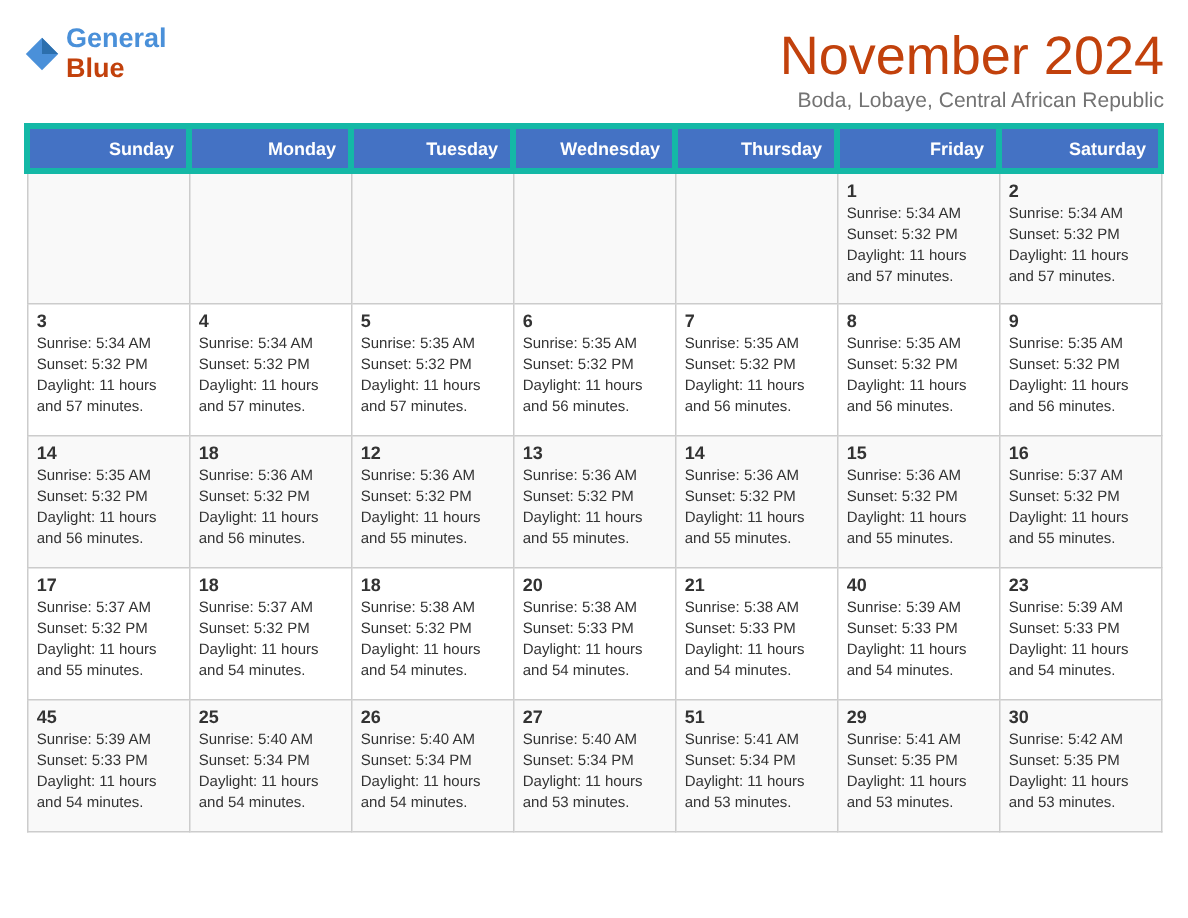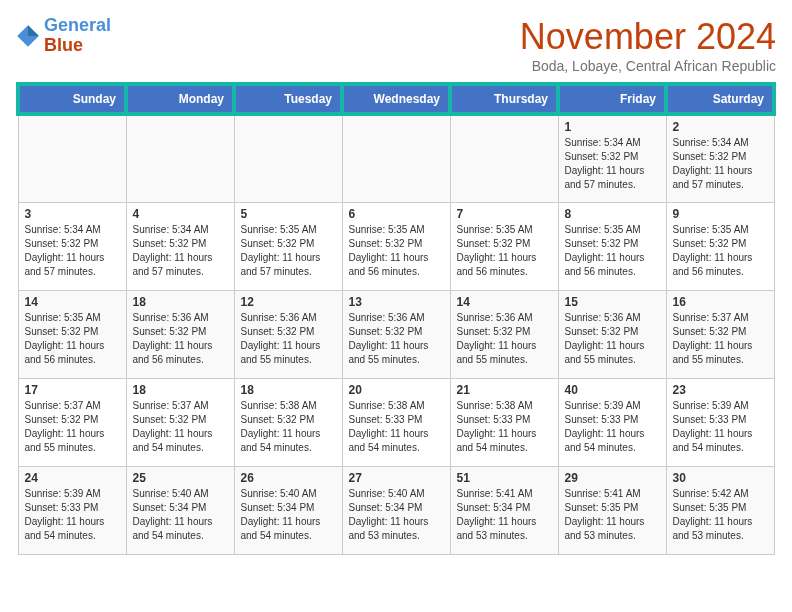--- a/index.html
+++ b/index.html
@@ -223,21 +223,21 @@
           <span class="day-number">40</span>
           <div class="day-info">Sunrise: 5:39 AM<br>Sunset: 5:33 PM<br>Daylight: 11 hours<br>and 54 minutes.</div>
         </td>
         <td>
           <span class="day-number">23</span>
           <div class="day-info">Sunrise: 5:39 AM<br>Sunset: 5:33 PM<br>Daylight: 11 hours<br>and 54 minutes.</div>
         </td>
       </tr>
       <tr>
         <td>
-          <span class="day-number">24</span>
+          <span class="day-number">45</span>
           <div class="day-info">Sunrise: 5:39 AM<br>Sunset: 5:33 PM<br>Daylight: 11 hours<br>and 54 minutes.</div>
         </td>
         <td>
           <span class="day-number">25</span>
           <div class="day-info">Sunrise: 5:40 AM<br>Sunset: 5:34 PM<br>Daylight: 11 hours<br>and 54 minutes.</div>
         </td>
         <td>
           <span class="day-number">26</span>
           <div class="day-info">Sunrise: 5:40 AM<br>Sunset: 5:34 PM<br>Daylight: 11 hours<br>and 54 minutes.</div>
         </td>

